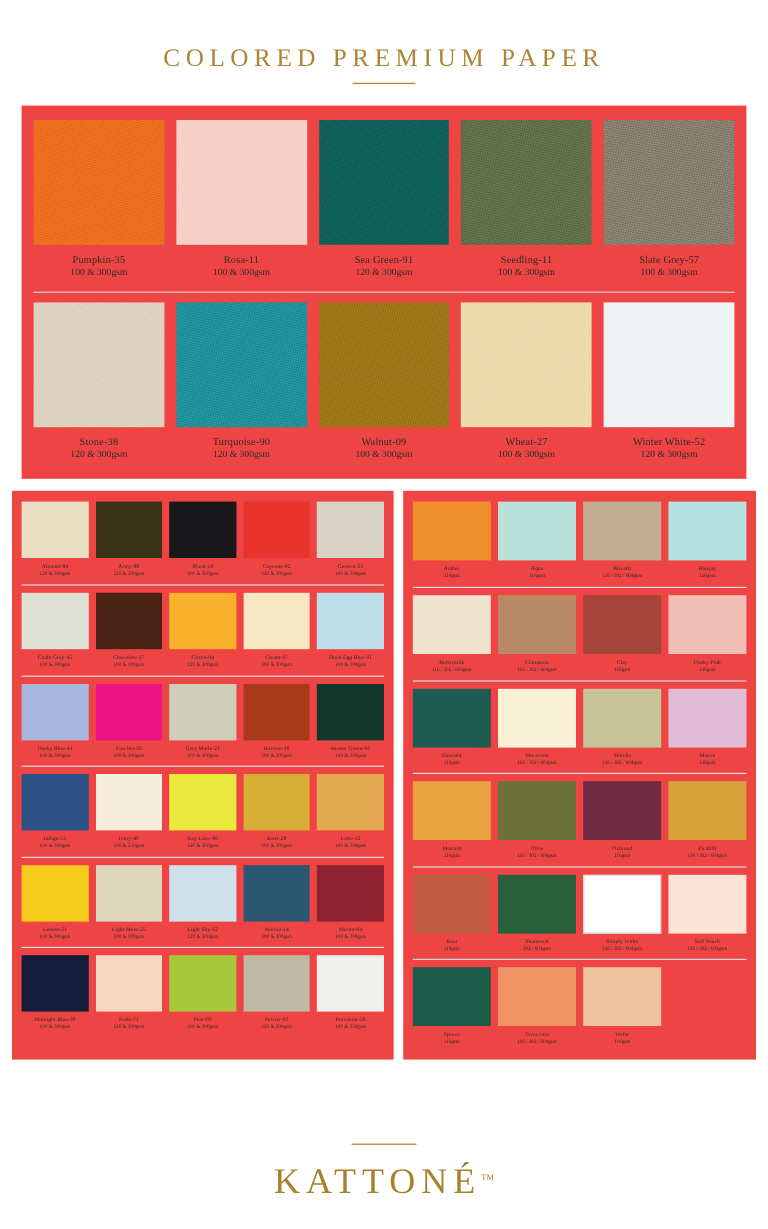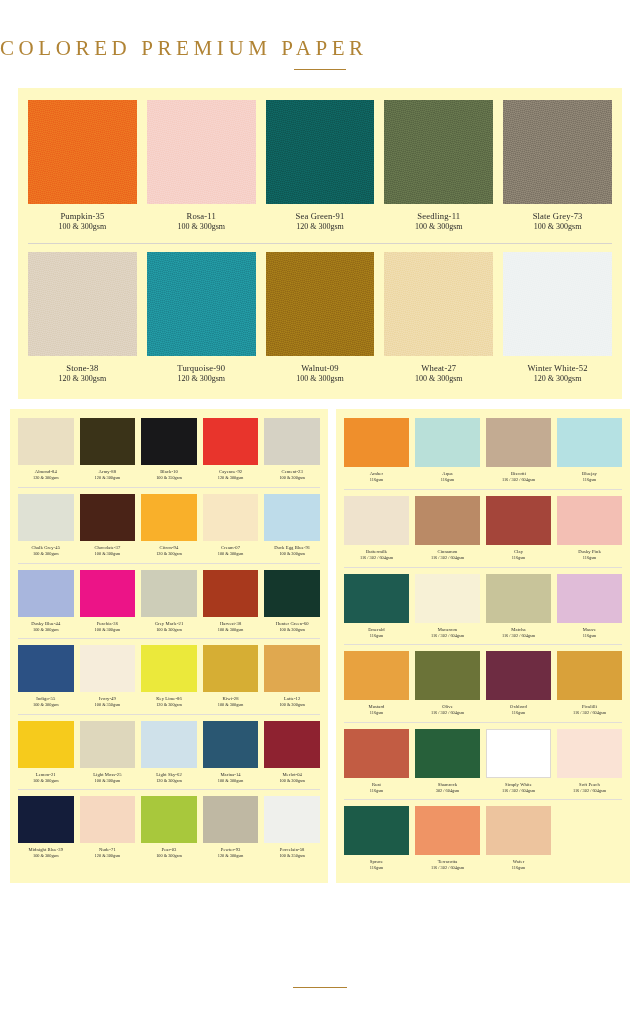--- a/index.html
+++ b/index.html
@@ -5,21 +5,21 @@
   * { box-sizing: border-box; margin: 0; padding: 0; }
   html, body { width: 640px; height: 1024px; }
   body {
     background: #ffffff;
     font-family: "Liberation Serif", serif;
     position: relative;
     overflow: hidden;
   }
 
   
-  .header { padding-top: 36px; }
+  .header { text-align: center; padding-top: 36px; }
   .header-title {
     font-family: "Liberation Serif", serif;
     font-size: 21px;
     letter-spacing: 4.6px;
     color: #b08334;
     font-weight: 400;
     white-space: nowrap;
   }
   .header-script {
     font-family: "DejaVu Serif", serif;
@@ -33,21 +33,21 @@
   }
   .header-rule {
     width: 52px;
     height: 1px;
     background: #b08334;
     margin: 8px auto 0;
   }
 
   
   .panel {
-    background: #fef9c3;
+    background: #ef4444;
     margin: 0 auto;
   }
   #top-panel {
     width: 604px;
     margin-top: 18px;
     padding: 12px 10px 4px 10px;
   }
 
   .big-grid {
     display: grid;
@@ -164,21 +164,21 @@
       <div class="big-cell">
         <div class="big-sw" title="Seedling-16" style="background: rgb(93, 107, 70);"></div>
         <div class="big-lbl">
           <span class="nm">Seedling-11</span>
           <span class="gs">100 &amp; 300gsm</span>
         </div>
       </div>
       <div class="big-cell">
         <div class="big-sw" title="Slate Grey-57" style="background: rgb(130, 121, 106);"></div>
         <div class="big-lbl">
-          <span class="nm">Slate Grey-73</span>
+          <span class="nm">Slate Grey-57</span>
           <span class="gs">100 &amp; 300gsm</span>
         </div>
       </div>
       <div class="big-sep"></div>
       <div class="big-cell">
         <div class="big-sw" title="Stone-85" style="background: rgb(221, 208, 189);"></div>
         <div class="big-lbl">
           <span class="nm">Stone-38</span>
           <span class="gs">120 &amp; 300gsm</span>
         </div>
@@ -601,13 +601,16 @@
             <span class="nm">Wafer</span>
             <span class="gs">116gsm</span>
           </div>
         </div>
       </div>
   </div>
 </div>
 
 <div class="footer">
   <div class="footer-rule"></div>
+  <div class="footer-logo">
+    <span>KATTONÉ</span><span class="footer-tm">TM</span>
+  </div>
 </div>
 
 </body></html>

